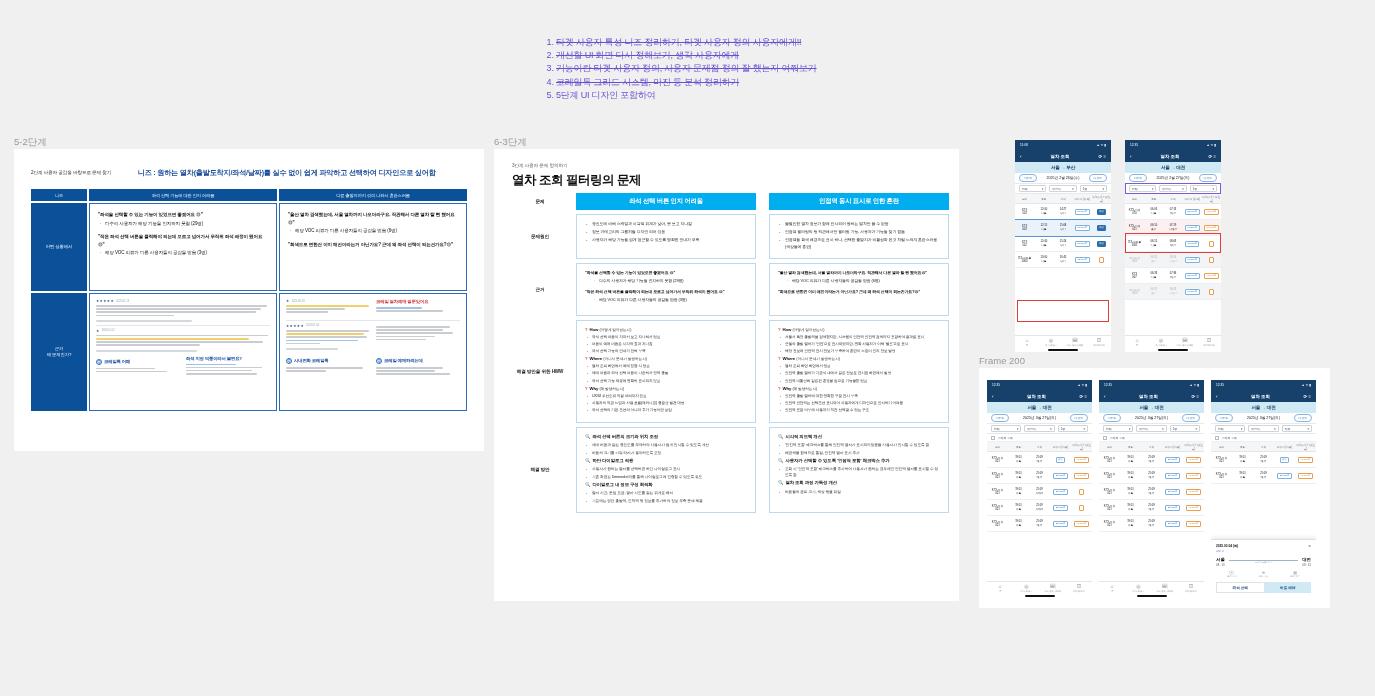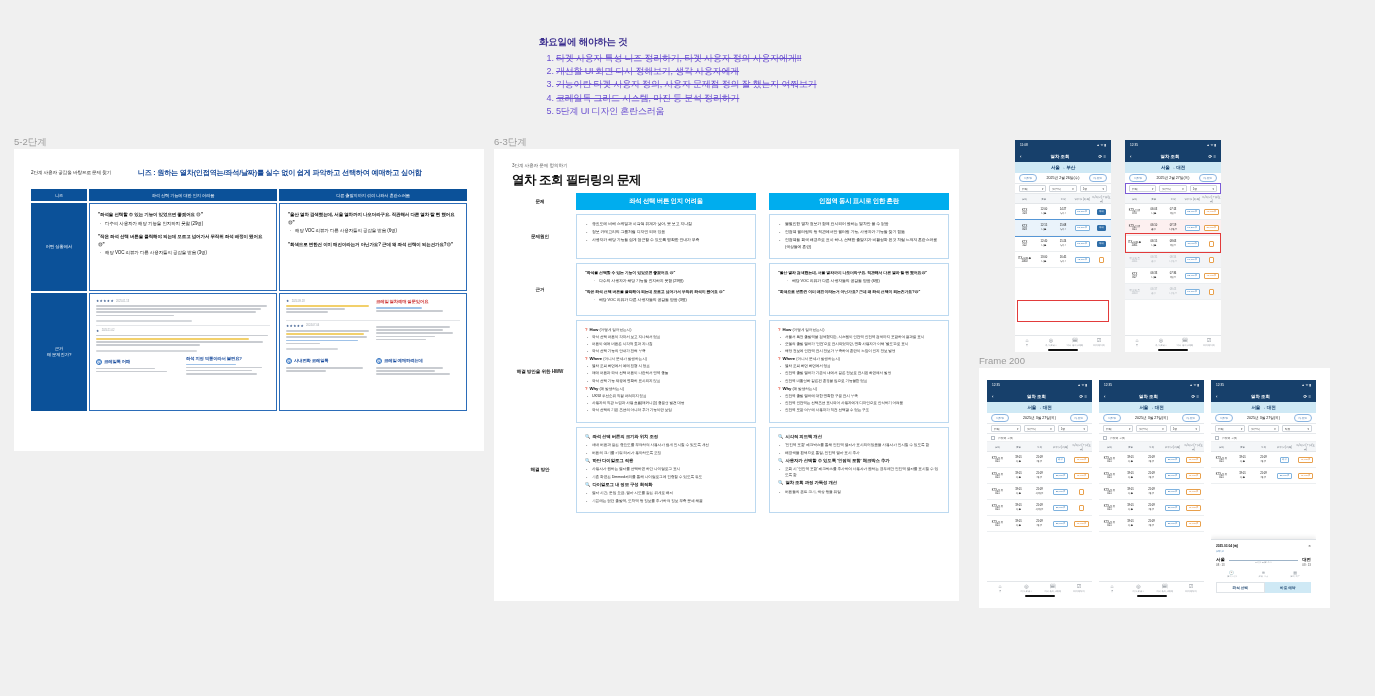--- a/index.html
+++ b/index.html
@@ -257,36 +257,35 @@
 
   .annot-red { position: absolute; border: 1px solid #e23b3b; pointer-events: none; }
   .annot-purple { position: absolute; border: 1px solid #7b5cd6; pointer-events: none; }
 </style>
 </head>
 <body>
 
 <div id="canvas">
 
   <div id="todo-note">
-    <div id="todo-title">화요일에 해야하는 것</div>
     <ol id="todo-list">
         <li class="done">타겟 사용자 특성 니즈 정리하기, 타겟 사용자 정의 사용자에게!!</li>
         <li class="done">개선할 UI 화면 다시 정해보기, 생각 사용자에게</li>
         <li class="done">기능이란 타겟 사용자 정의, 사용자 문제점 정의 잘 했는지 여쭤보기</li>
         <li class="done">코레일톡 그리드 시스템, 마진 등 분석 정리하기</li>
-        <li>5단계 UI 디자인 혼란스러움</li>
+        <li>5단계 UI 디자인 포함하여</li>
       </ol>
   </div>
 
   <div class="frame-label" style="left:14px; top:136px;">5-2단계</div>
 
   <div class="artboard" id="art-42">
     <div id="l42-inner">
       <span class="l42-sub">2단계 사용자 공감을 바탕으로 문제 찾기</span>
-      <span class="l42-need">니즈 : 원하는 열차(인접역는/좌석/날짜)를 실수 없이 쉽게 파악하고 선택하여 예매하고 싶어함</span>
+      <span class="l42-need">니즈 : 원하는 열차(출발도착지/좌석/날짜)를 실수 없이 쉽게 파악하고 선택하여 디자인으로 싶어함</span>
     </div>
 
     <div id="l42-table">
 
       <div class="l42-row">
         <div class="l42-hcell lab">니즈</div>
         <div class="l42-hcell col">좌석 선택 기능에 대한 인지 어려움</div>
         <div class="l42-hcell col">다른 출발지까지 섞여 나와서 혼란스러움</div>
       </div>
 

